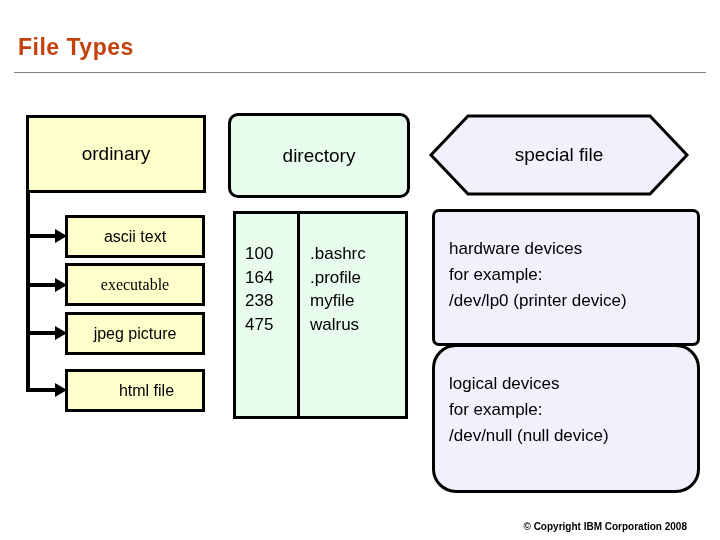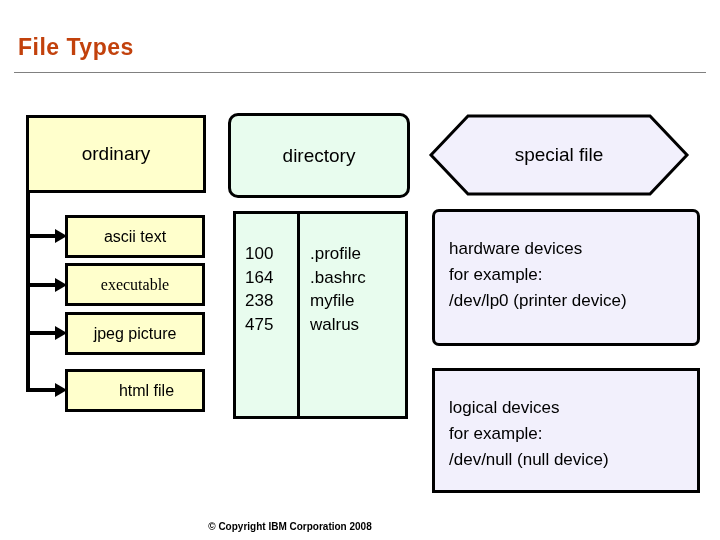--- a/index.html
+++ b/index.html
@@ -168,34 +168,35 @@
     width: 268px;
     box-sizing: border-box;
     border: 3px solid #000000;
     background: #f2f0fc;
     display: block;
     padding: 24px 0 0 14px;
     font-size: 17px;
     line-height: 26px;
   }
   #hardware-box { top: 209px; height: 137px; border-radius: 7px; }
-  #logical-box  { top: 368px; height: 125px; }
+  #logical-box  { top: 344px; height: 149px; border-radius: 24px; }
   .device-line { white-space: nowrap; }
 
   
   #copyright {
     position: absolute;
     left: 0;
     top: 521px;
-    width: 580px;
-    text-align: center;
+    width: 664px;
+    text-align: right;
     font-size: 10px;
     font-weight: bold;
     color: #000000;
     white-space: nowrap;
+    padding-left: 23px;
   }
 </style>
 </head>
 <body>
 
 <div id="slide-title">File Types</div>
 <div id="title-rule"></div>
 
 <div id="ordinary-box" class="box yellow">
   <span>ordinary</span>
@@ -225,22 +226,22 @@
 </div>
 
 <div id="directory-table">
   <div id="dir-col-inode">
     <div class="dir-cell">100</div>
     <div class="dir-cell">164</div>
     <div class="dir-cell">238</div>
     <div class="dir-cell">475</div>
   </div>
   <div id="dir-col-name">
+    <div class="dir-cell">.bashrc</div>
     <div class="dir-cell">.profile</div>
-    <div class="dir-cell">.bashrc</div>
     <div class="dir-cell">myfile</div>
     <div class="dir-cell">walrus</div>
   </div>
 </div>
 
 <div id="hexagon-wrap">
   <svg width="262" height="84" viewBox="0 0 262 84" aria-hidden="true">
     <polygon points="40,3 222,3 259,42 222,81 40,81 3,42" fill="#f2f0fc" stroke="#000000" stroke-width="3" stroke-linejoin="miter"></polygon>
   </svg>
   <div id="hexagon-label">

